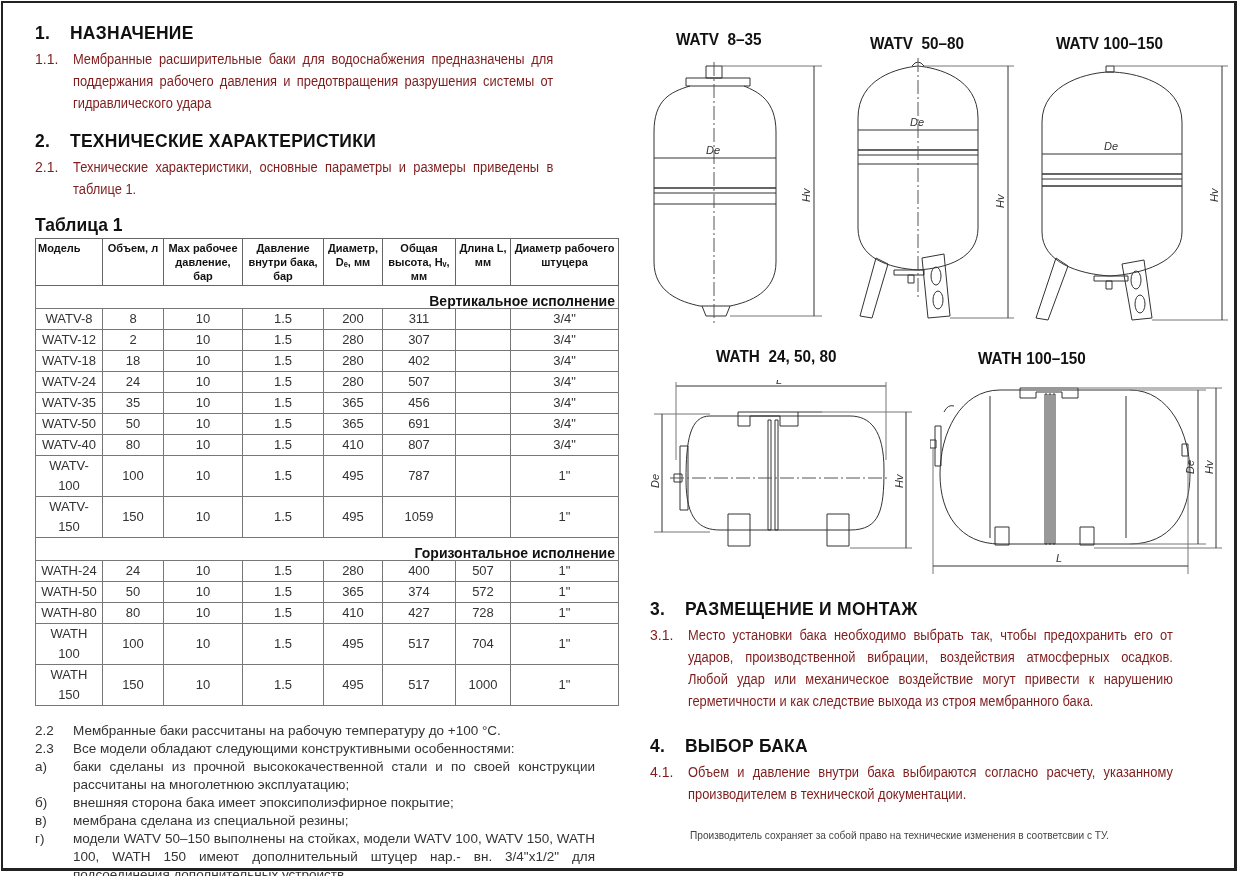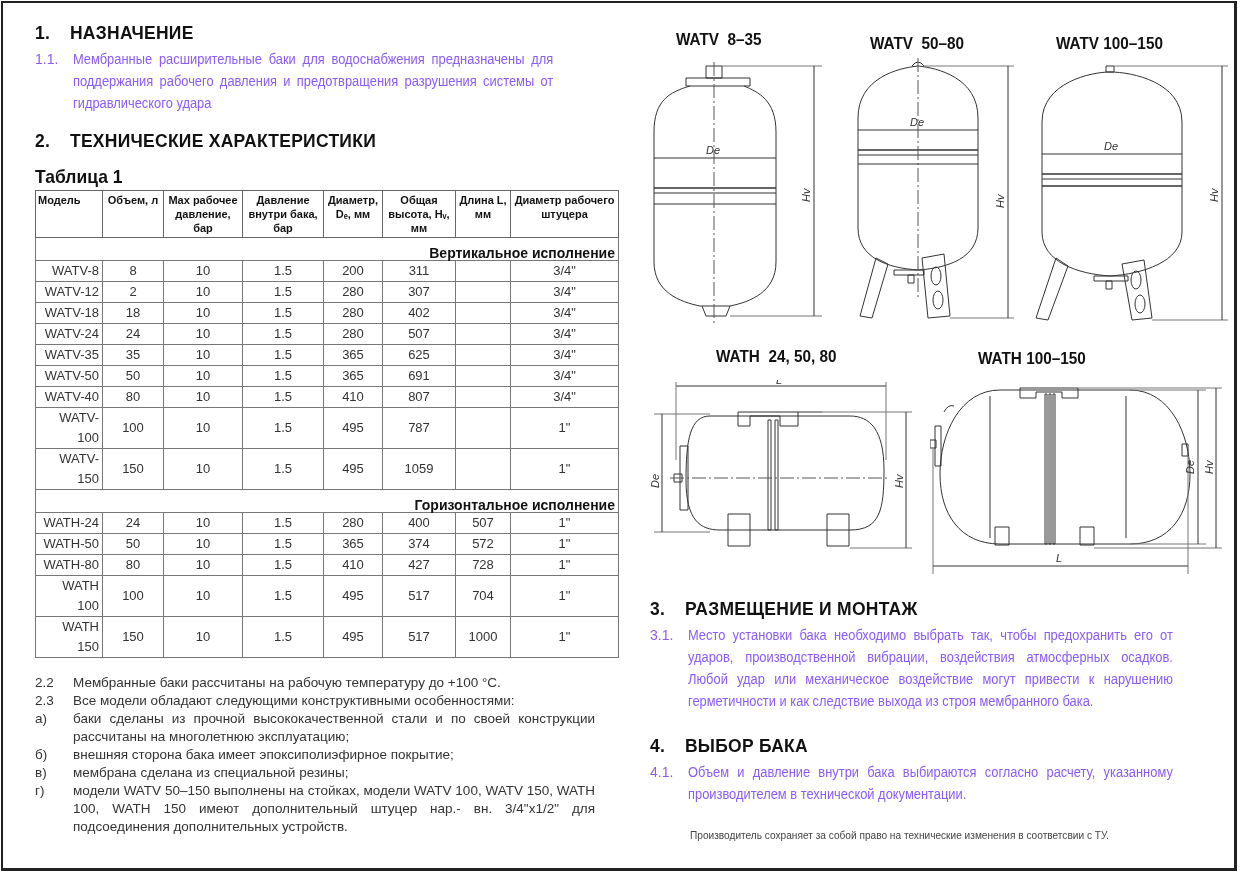--- a/index.html
+++ b/index.html
@@ -6,31 +6,31 @@
   body { width:1242px; height:876px; position:relative; overflow:hidden;
          font-family:"Liberation Sans", sans-serif; color:#222; }
   .frame { position:absolute; left:1px; top:1px; width:1236px; height:870px;
            border:2px solid #222; border-right-width:3px; border-bottom-width:3px; box-sizing:border-box; }
   .col-left { position:absolute; left:35px; top:22px; width:560px; }
   .col-right { position:absolute; left:650px; top:0; width:580px; height:876px; }
 
   .h1 { font-family:"Liberation Sans", sans-serif; font-weight:bold; font-size:19px; letter-spacing:0.3px;
         color:#111; display:flex; margin:0; transform:scaleX(0.92); transform-origin:left; white-space:nowrap; }
   .h1 .num { width:38px; display:inline-block; }
-  .para { display:flex; font-size:14px; line-height:22px; color:#8b5cf6; margin-top:4px; }
+  .para { display:flex; font-size:14px; line-height:22px; color:#7f1d1d; margin-top:4px; }
   .para .pn { width:38px; flex:0 0 38px; }
   .para .pt { flex:1; text-align:justify; transform:scaleX(0.92); transform-origin:left; width:108%; }
 
   .tbl-title { font-weight:bold; font-size:19px; margin-top:14px; color:#111; transform:scaleX(0.92); transform-origin:left; }
   table.spec { border-collapse:collapse; width:584px; margin-top:2px; font-size:13px; color:#333; }
   table.spec th { font-size:11px; font-weight:bold; color:#111; border:1px solid #666; padding:2px 2px;
                   vertical-align:top; line-height:14px; }
   table.spec th.l { text-align:left; }
   table.spec td { border:1px solid #777; padding:0 3px; height:20px; text-align:center; line-height:20px; }
-  table.spec td.m { text-align:right; }
+  table.spec td.m { text-align:center; }
   table.spec tr.group td { font-weight:bold; font-size:14px; color:#111; text-align:right; border-left:1px solid #777; border-right:1px solid #777; padding-top:8px; height:14px; line-height:14px; }
 
   .notes { margin-top:16px; font-size:13.5px; line-height:18px; color:#333; }
   .notes .row { display:flex; }
   .notes .rn { width:38px; flex:0 0 38px; }
   .notes .rt { flex:1; text-align:justify; }
 
   .dlabel { position:absolute; font-weight:bold; font-size:17px; color:#111; white-space:nowrap; transform:scaleX(0.9); transform-origin:left; }
   svg.draw { position:absolute; }
   svg.draw * { vector-effect:non-scaling-stroke; }
@@ -49,20 +49,24 @@
     <span>НАЗНАЧЕНИЕ</span>
   </div>
   <div class="para">
     <span class="pn">1.1.</span>
     <span class="pt">Мембранные расширительные баки для водоснабжения предназначены для поддержания рабочего давления  и предотвращения разрушения системы от гидравлического удара</span>
   </div>
 
   <div class="h1" style="margin-top:16px">
     <span class="num">2.</span>
     <span>ТЕХНИЧЕСКИЕ ХАРАКТЕРИСТИКИ</span>
+  </div>
+  <div class="para">
+    <span class="pn">2.1.</span>
+    <span class="pt">Технические характеристики, основные параметры и размеры приведены в таблице 1.</span>
   </div>
 
   <div class="tbl-title">Таблица 1</div>
   <table class="spec" id="spec-table">
     <thead>
       <tr>
         <th class="l" style="width:62px">Модель</th>
         <th style="width:56px">Объем, л</th>
         <th style="width:74px">Max рабочее давление, бар</th>
         <th style="width:76px">Давление внутри бака, бар</th>
@@ -115,21 +119,21 @@
           <td>507</td>
           <td></td>
           <td>3/4"</td>
         </tr>
         <tr>
           <td class="m">WATV-35</td>
           <td>35</td>
           <td>10</td>
           <td>1.5</td>
           <td>365</td>
-          <td>625</td>
+          <td>456</td>
           <td></td>
           <td>3/4"</td>
         </tr>
         <tr>
           <td class="m">WATV-50</td>
           <td>50</td>
           <td>10</td>
           <td>1.5</td>
           <td>365</td>
           <td>691</td>

